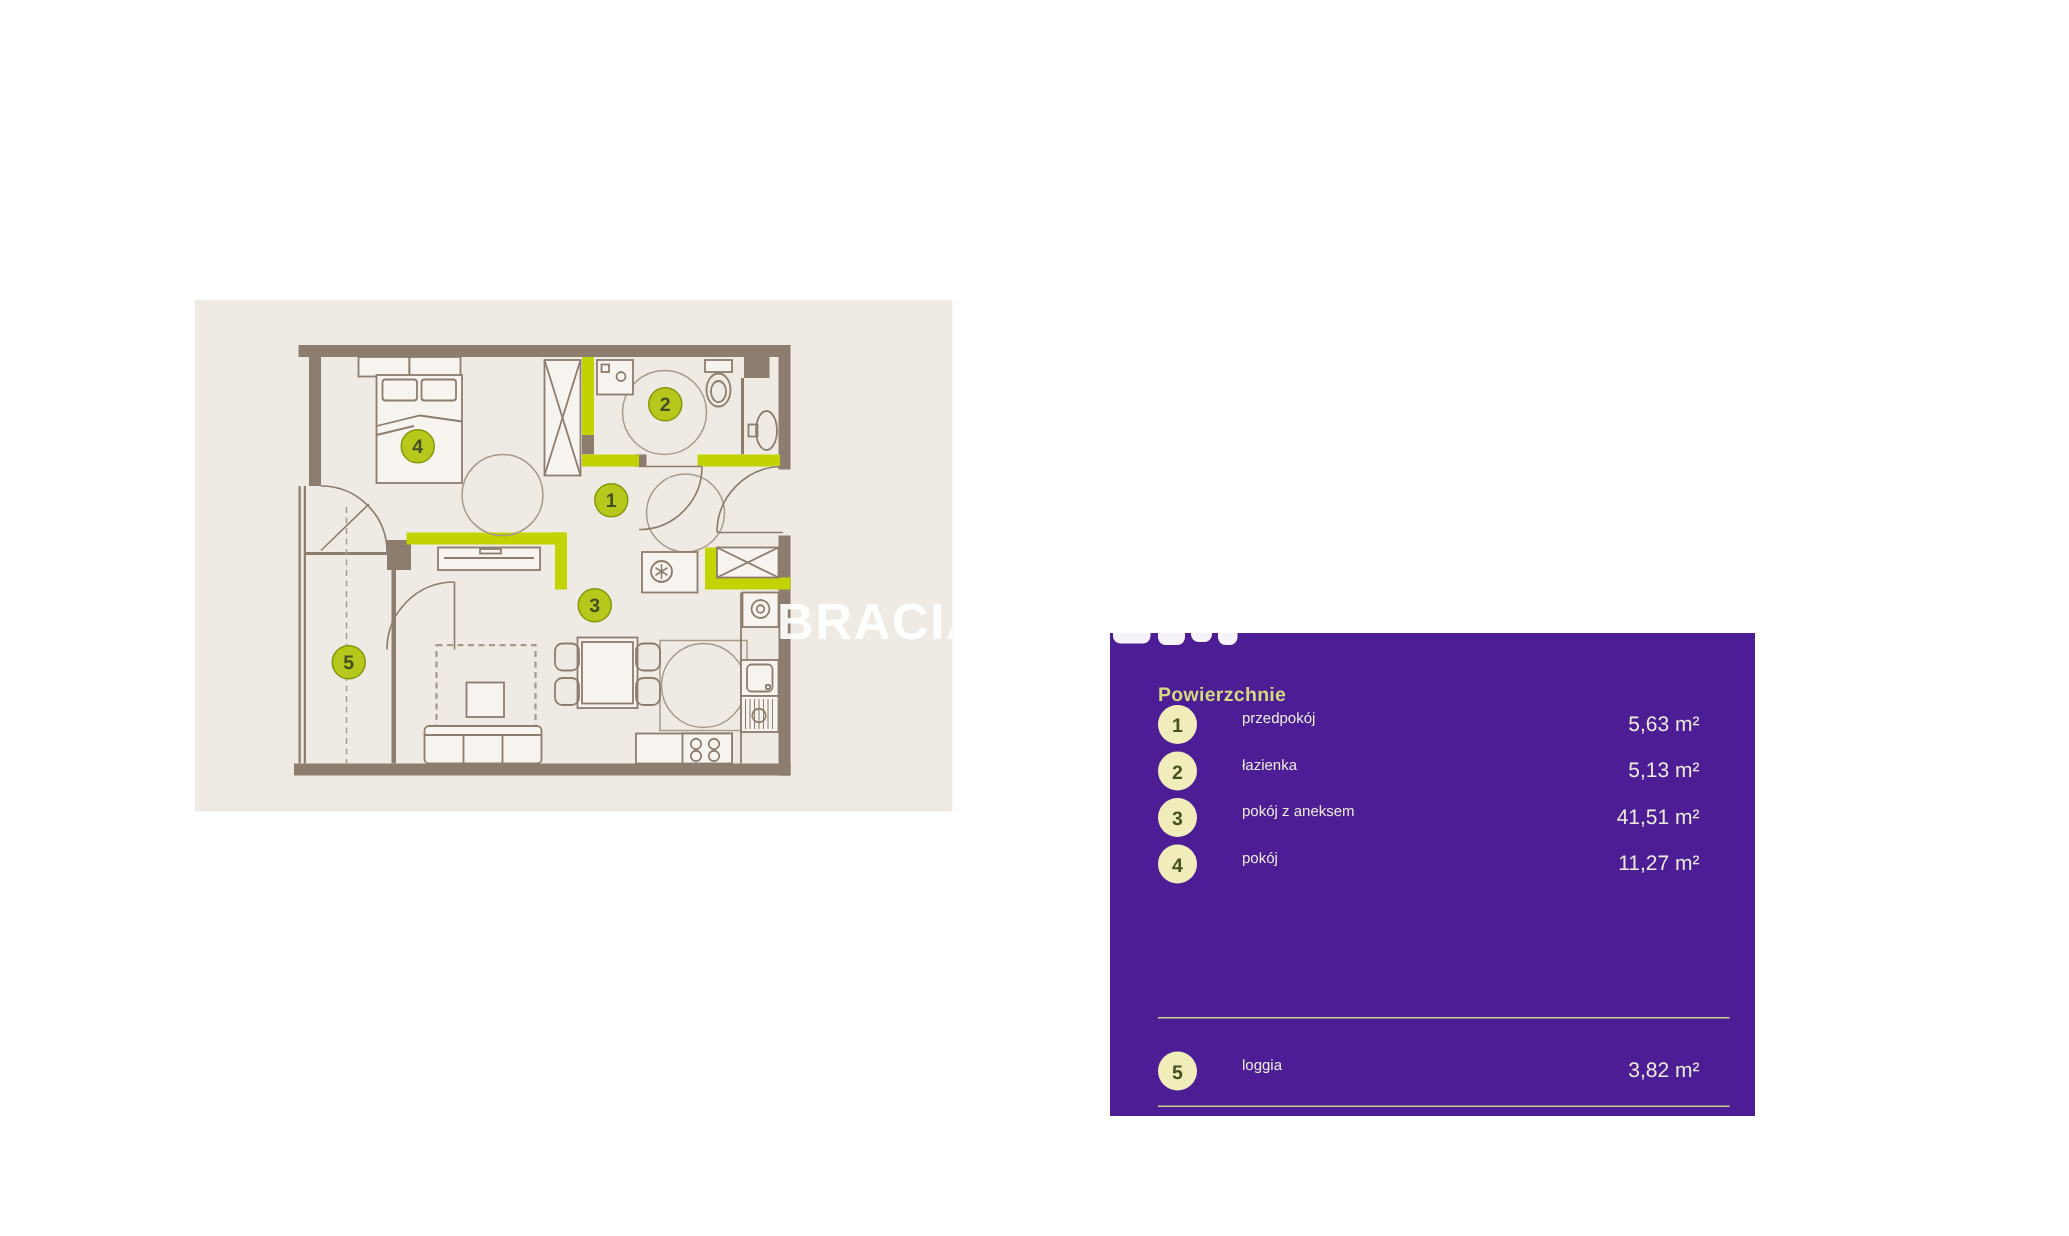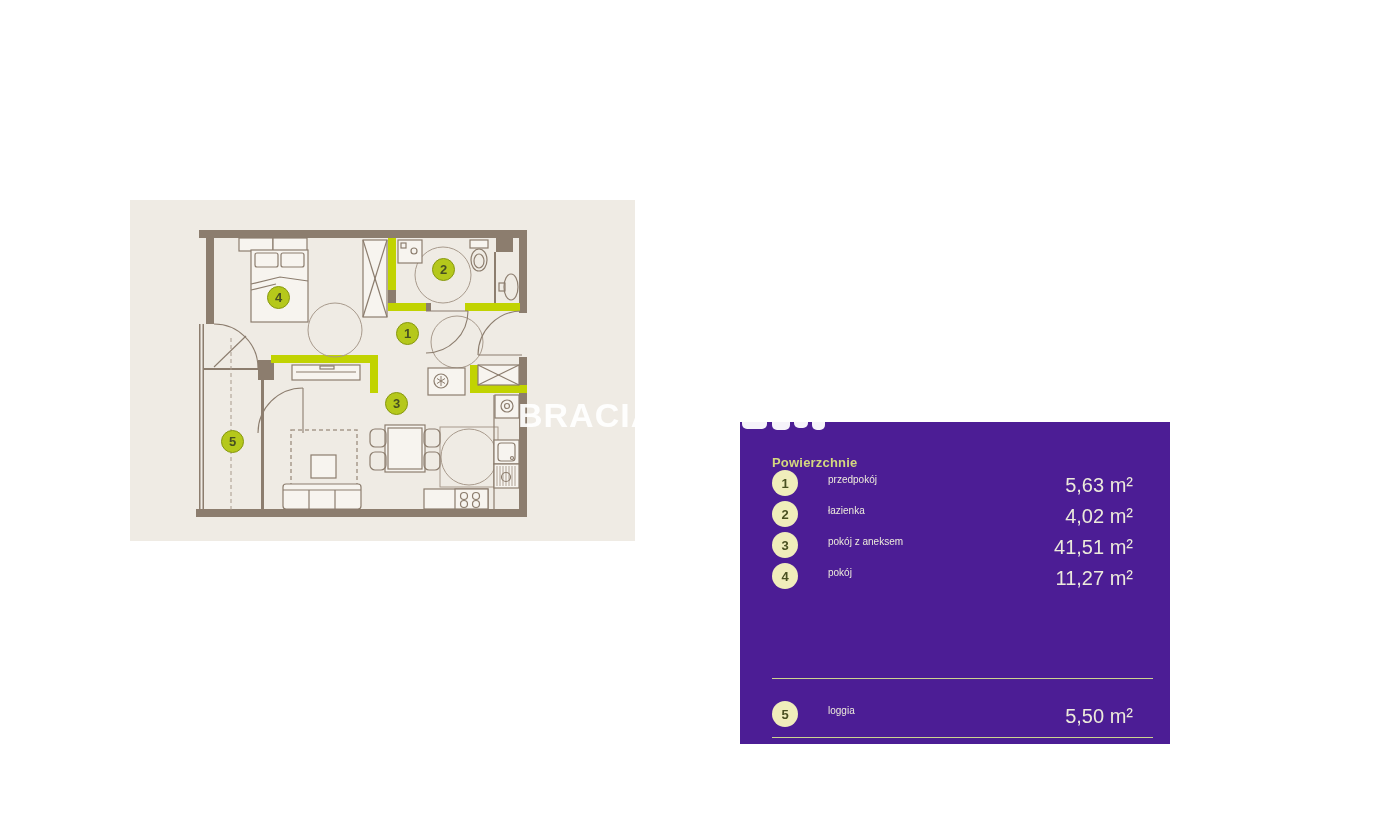--- a/index.html
+++ b/index.html
@@ -13,21 +13,21 @@
   .watermark{position:absolute;left:388px;top:196px;color:rgba(255,255,255,0.92);font-size:34px;font-weight:bold;
              letter-spacing:1px;white-space:nowrap;}
 
   
   .panel{position:absolute;left:740px;top:422px;width:430px;height:322px;background:#4c1d95;overflow:hidden;}
   .panel-title{position:absolute;left:32px;top:33px;color:#d4d87f;font-size:13px;font-weight:bold;letter-spacing:.2px;}
   .row{position:absolute;left:0;width:430px;height:31px;}
   .row .badge{position:absolute;left:32px;top:2px;width:26px;height:26px;border-radius:50%;background:#f0edbb;
               color:#4a5121;font-size:13px;font-weight:bold;display:flex;align-items:center;justify-content:center;}
   .row .lbl{position:absolute;left:88px;top:6px;color:#eceadb;font-size:10px;}
-  .row .val{position:absolute;right:37px;top:6px;color:#eceadb;font-size:20px;}
+  .row .val{position:absolute;right:37px;top:6px;color:#eceadb;font-size:14px;}
   .divider{position:absolute;left:32px;width:381px;height:0;border-top:1.5px solid #ccd38f;}
   .wm-frag{position:absolute;left:2px;top:0;height:10px;}
   .wm-frag i{position:absolute;top:-2px;background:rgba(255,255,255,0.95);border-radius:0 0 5px 5px;display:block;}
   .wm-frag i:nth-child(1){left:0;width:25px;height:9px;}
   .wm-frag i:nth-child(2){left:30px;width:18px;height:10px;}
   .wm-frag i:nth-child(3){left:52px;width:14px;height:8px;}
   .wm-frag i:nth-child(4){left:70px;width:13px;height:10px;}
 </style>
 </head>
 <body>
@@ -179,37 +179,37 @@
     <div class="panel-title">Powierzchnie</div>
 
     <div class="row" style="top:46px;">
       <div class="badge">1</div>
       <div class="lbl">przedpokój</div>
       <div class="val">5,63 m²</div>
     </div>
     <div class="row" style="top:77px;">
       <div class="badge">2</div>
       <div class="lbl">łazienka</div>
-      <div class="val">4,02 m²</div>
+      <div class="val">5,13 m²</div>
     </div>
     <div class="row" style="top:108px;">
       <div class="badge">3</div>
       <div class="lbl">pokój z aneksem</div>
       <div class="val">41,51 m²</div>
     </div>
     <div class="row" style="top:139px;">
       <div class="badge">4</div>
       <div class="lbl">pokój</div>
       <div class="val">11,27 m²</div>
     </div>
 
     <div class="divider" style="top:256px;"></div>
 
     <div class="row" style="top:277px;">
       <div class="badge">5</div>
       <div class="lbl">loggia</div>
-      <div class="val">5,50 m²</div>
+      <div class="val">3,82 m²</div>
     </div>
 
     <div class="divider" style="top:315px;"></div>
   </div>
 
 </div>
 
 </body></html>

